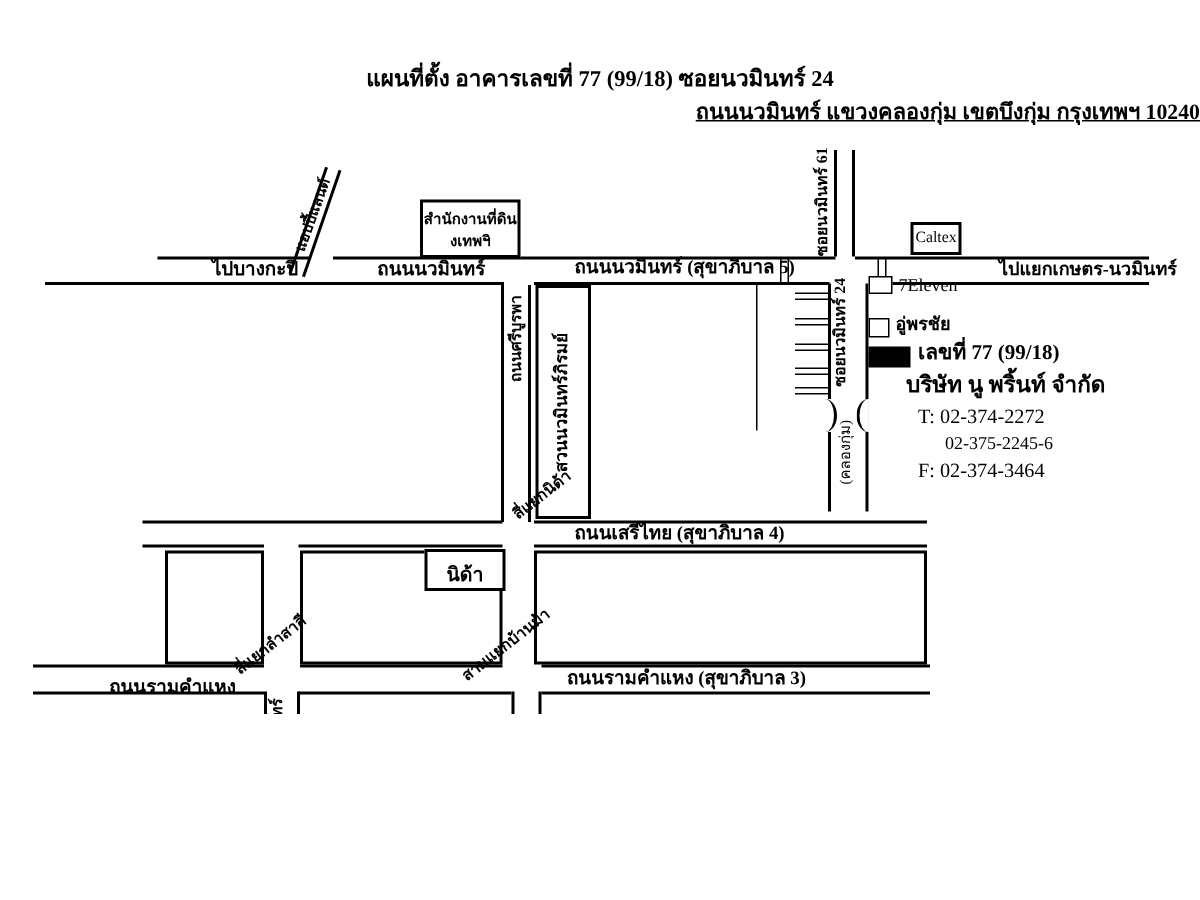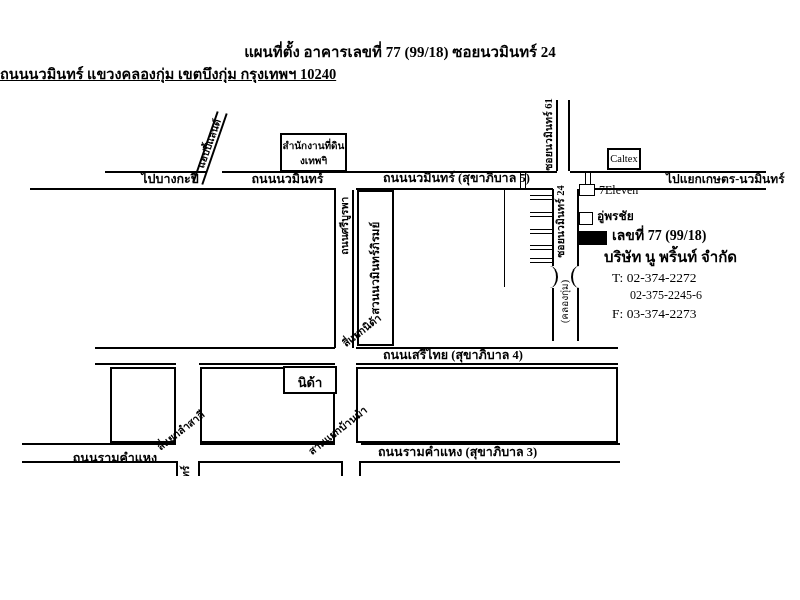--- a/index.html
+++ b/index.html
@@ -13,21 +13,21 @@
   .n{font-weight:normal;}
   .c{text-align:center;}
   .rot{transform:rotate(-90deg);}
   .box{position:absolute;border:2px solid #000;background:#fff;text-align:center;box-sizing:border-box;}
   .diagline{position:absolute;height:2px;background:#000;transform:rotate(-71deg);}
   .arcR{position:absolute;width:8px;height:22px;border-right:2px solid #000;
         border-radius:0 8px 8px 0 / 0 11px 11px 0;box-sizing:border-box;}
   .arcL{position:absolute;width:8px;height:22px;border-left:2px solid #000;
         border-radius:8px 0 0 8px / 11px 0 0 11px;box-sizing:border-box;}
   .title1{position:absolute;left:0;right:0;top:40px;text-align:center;font-size:15px;font-weight:bold;}
-  .title2{position:absolute;left:0;right:0;top:62px;text-align:left;font-size:14.5px;font-weight:bold;text-decoration:underline;}
+  .title2{position:absolute;left:0;right:0;top:62px;text-align:right;font-size:14.5px;font-weight:bold;text-decoration:underline;}
   .blk{position:absolute;background:#000;}
 </style>
 </head>
 <body>
 
 <div id="stage">
 
   <div class="title1">แผนที่ตั้ง อาคารเลขที่ 77 (99/18) ซอยนวมินทร์ 24</div>
   <div class="title2">ถนนนวมินทร์ แขวงคลองกุ่ม เขตบึงกุ่ม กรุงเทพฯ 10240</div>
 
@@ -90,21 +90,21 @@
   <div class="box" style="left:579px;top:184px;width:16px;height:12px;border-width:1.5px;"></div>
   <div class="lbl n" style="left:599px;top:184px;font-size:12px;">7Eleven</div>
   <div class="box" style="left:579px;top:212px;width:14px;height:13px;border-width:1.5px;"></div>
   <div class="lbl" style="left:597px;top:210px;font-size:12px;">อู่พรชัย</div>
 
   <div class="blk" style="left:579px;top:231px;width:28px;height:14px;"></div>
   <div class="lbl" style="left:612px;top:228px;font-size:14px;">เลขที่ 77 (99/18)</div>
   <div class="lbl c" style="left:598px;top:249px;width:145px;font-size:15px;">บริษัท นู พริ้นท์ จำกัด</div>
   <div class="lbl n" style="left:612px;top:271px;font-size:13.5px;">T: 02-374-2272</div>
   <div class="lbl n" style="left:630px;top:289px;font-size:12px;">02-375-2245-6</div>
-  <div class="lbl n" style="left:612px;top:307px;font-size:13.5px;">F: 03-374-2273</div>
+  <div class="lbl n" style="left:612px;top:307px;font-size:13.5px;">F: 02-374-3464</div>
 
   <div class="v" style="left:334px;top:190px;height:158px;"></div>
   <div class="v" style="left:352px;top:190px;height:158px;"></div>
   <div class="lbl rot c" style="left:307px;top:220px;width:76px;font-size:10.5px;">ถนนศรีบูรพา</div>
   <div class="box" style="left:357px;top:190px;width:37px;height:156px;"></div>
   <div class="lbl rot c" style="left:323px;top:262px;width:104px;font-size:11.5px;">สวนนวมินทร์ภิรมย์</div>
   <div class="lbl c" style="left:329px;top:325px;width:66px;font-size:10.5px;transform:rotate(-38deg);">สี่แยกนิด้า</div>
 
   <div class="h" style="left:95px;top:347px;width:240px;"></div>
   <div class="h" style="left:356px;top:347px;width:262px;"></div>

